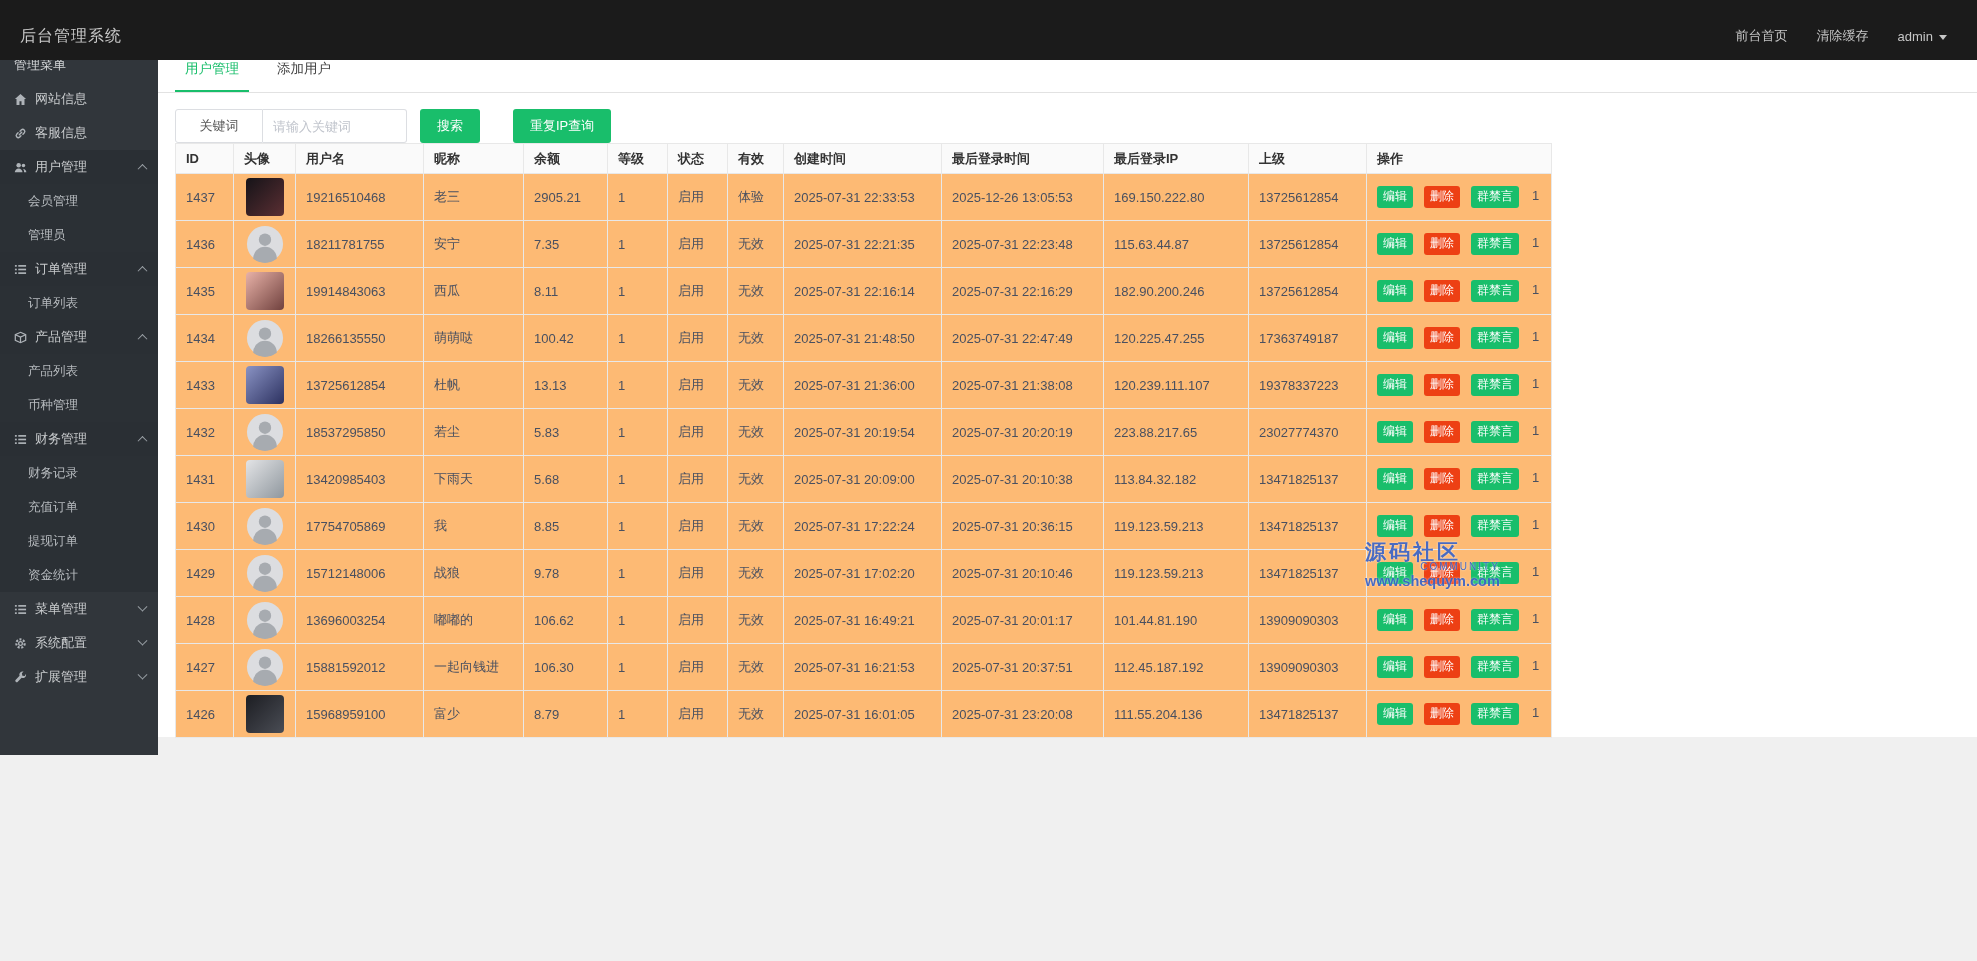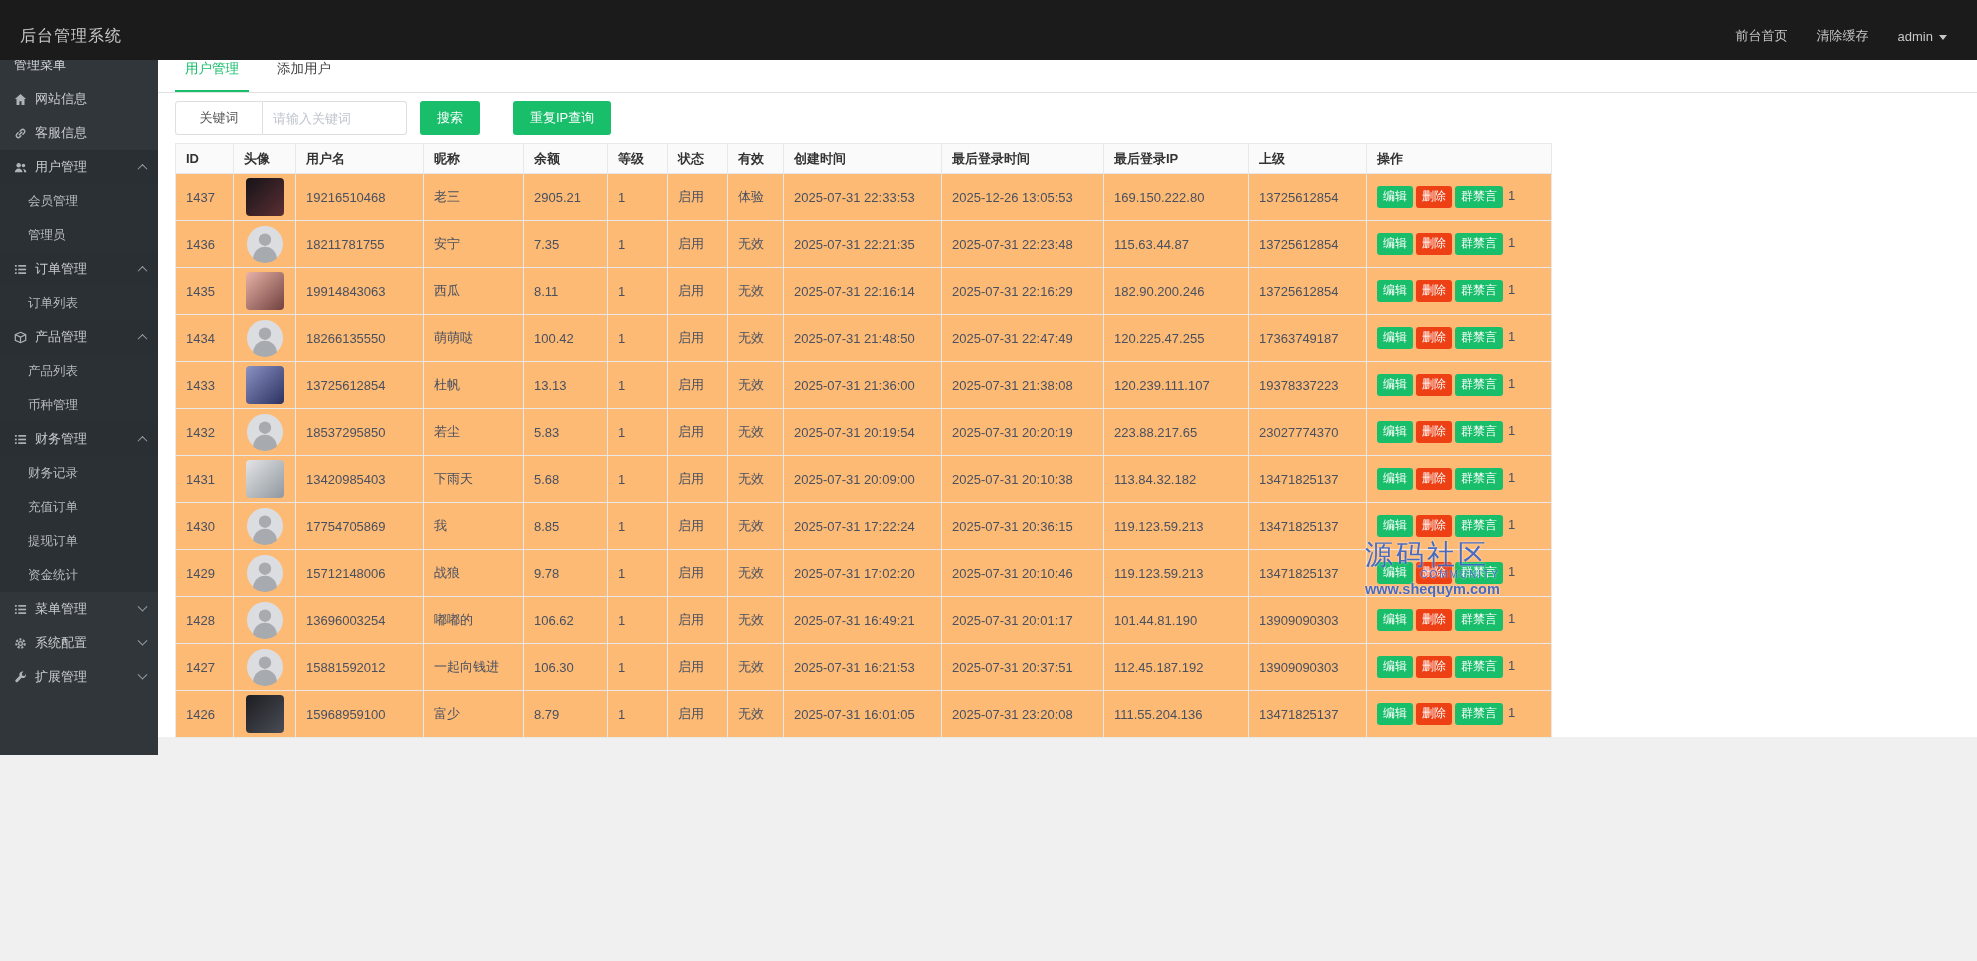--- a/index.html
+++ b/index.html
@@ -24,21 +24,21 @@
   .chev.up{transform:rotate(-135deg) translate(-1px,-1px)}
   .chev.down{transform:rotate(45deg) translate(-2px,-2px)}
   .side-sub{height:34px;display:flex;align-items:center;padding-left:28px;background:#2b3035;color:#b7bbbf;font-size:12.5px;cursor:pointer}
 
   
   .main{position:absolute;top:48px;left:158px;width:1819px;height:689px;background:#fff}
   .tabbar{height:45px;background:#fff;border-bottom:1px solid #e2e2e2;display:flex;padding-left:17px}
   .tab{padding:0 10px;margin-right:18px;line-height:42px;font-size:13.5px;color:#444;cursor:pointer}
   .tab.active{color:#19be6b;border-bottom:2px solid #19be6b}
 
-  .search-row{height:50px;background:#fff;display:flex;align-items:center;padding-left:17px;gap:13px}
+  .search-row{height:50px;background:#fff;display:flex;align-items:flex-end;padding-left:17px;gap:13px}
   .input-group{display:flex}
   .ig-label{height:34px;min-width:88px;display:flex;align-items:center;justify-content:center;border:1px solid #dcdee2;background:#fff;color:#555;font-size:13px;border-radius:3px 0 0 3px}
   .input-group input{height:34px;width:144px;border:1px solid #dcdee2;border-left:none;padding:0 10px;font-size:13px;color:#333;border-radius:0 3px 3px 0;outline:none;font-family:inherit}
   .input-group input::placeholder{color:#c0c4cc}
   .btn-green{height:34px;padding:0 17px;background:#19be6b;color:#fff;border:none;border-radius:3px;font-size:13px;cursor:pointer;font-family:inherit}
   .btn-dup{margin-left:20px}
 
   
   .data-table{border-collapse:collapse;margin-left:17px;background:#fdba74;table-layout:fixed;width:1376px}
   .data-table th,.data-table td{border:1px solid #e8e8e8;padding:0 10px;font-size:13px;text-align:left;white-space:nowrap;overflow:hidden}
@@ -54,28 +54,28 @@
   .data-table th:nth-child(8){width:56px}
   .data-table th:nth-child(9){width:158px}
   .data-table th:nth-child(10){width:162px}
   .data-table th:nth-child(11){width:145px}
   .data-table th:nth-child(12){width:118px}
   .data-table th:nth-child(13){width:185px}
   .td-avatar{text-align:center;padding:4px 8px}
   .avatar{width:38px;height:38px;border-radius:50%;overflow:hidden;margin:0 auto}
   .avatar.photo{border-radius:4px}
   .green-text{color:#19be6b}
-  .mini-btn{display:inline-block;padding:3px 6px;border-radius:3px;color:#fff;font-size:12px;margin-right:3px;cursor:pointer;line-height:1.3}
+  .mini-btn{display:inline-block;padding:3px 6px;border-radius:3px;color:#fff;font-size:12px;margin-right:11px;cursor:pointer;line-height:1.3}
   .mini-btn.green{background:#19be6b}
   .mini-btn.red{background:#ed4014}
   .mute-count{margin-left:2px;color:#495060}
 
   
   .watermark{position:absolute;left:1207px;top:492px;color:#3a64c8;opacity:.92;pointer-events:none;z-index:4;text-shadow:0 0 2px rgba(255,255,255,.85)}
-  .wm-cn{font-size:28px;font-weight:normal;letter-spacing:3px;line-height:1.1}
+  .wm-cn{font-size:21px;font-weight:bold;letter-spacing:3px;line-height:1.1}
   .wm-en{font-size:10px;letter-spacing:2px;text-align:right;margin-top:-2px}
   .wm-url{font-size:14.5px;font-weight:bold;margin-top:1px}
 </style>
 </head>
 <body>
 
 <header class="topbar">
   <div class="brand">后台管理系统</div>
   <div class="topbar-right">
     <span class="tlink">前台首页</span>

